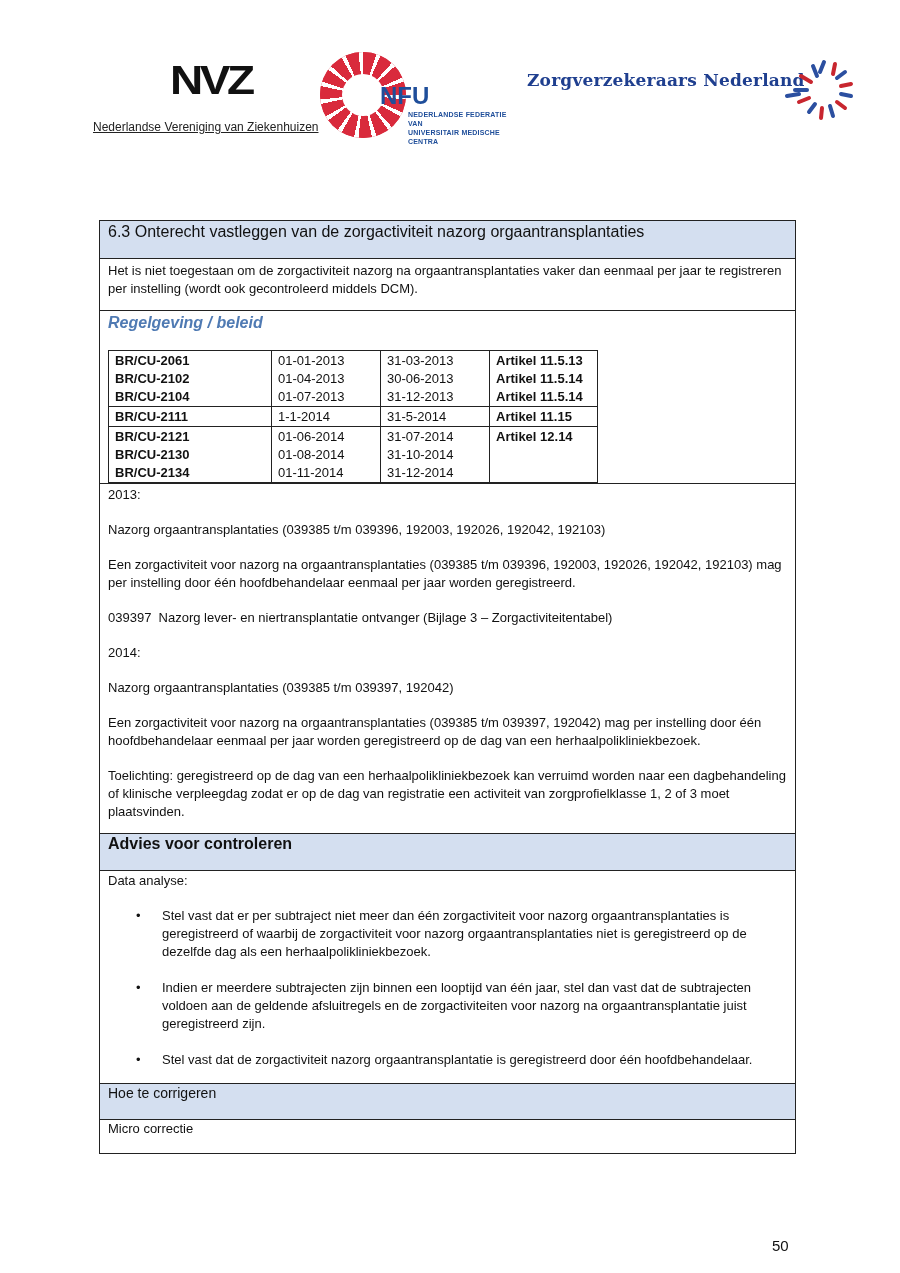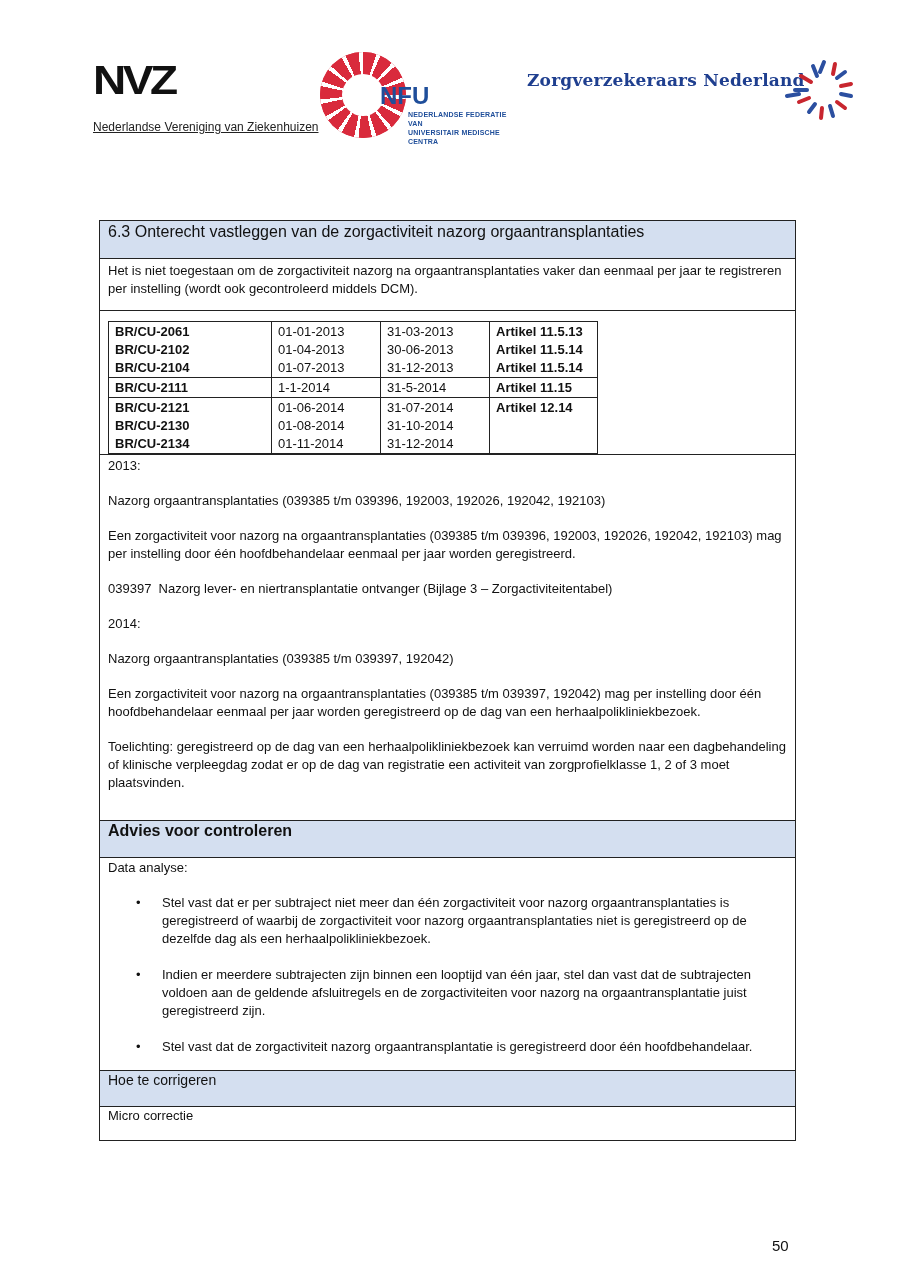--- a/index.html
+++ b/index.html
@@ -1,20 +1,20 @@
 <!DOCTYPE html>
 <html><head>
 <meta charset="utf-8">
 <style>
   html, body { margin:0; padding:0; background:#ffffff; }
   body { width:900px; height:1273px; position:relative; font-family:"Liberation Sans", sans-serif; color:#111; overflow:hidden; }
 
   
   .logos { position:absolute; top:50px; left:0; width:900px; height:90px; }
-  .nvz { position:absolute; left:93px; top:10px; }
+  .nvz { position:absolute; left:93px; top:10px;text-align:center; }
   .nvz-mark { font-family:"Liberation Sans", sans-serif; font-weight:bold; font-size:40px; letter-spacing:-3px; color:#111; line-height:1; transform:scaleX(1.15); transform-origin:left; display:inline-block; }
   .nvz-sub { font-size:12px; color:#222; margin-top:20px;text-decoration:underline; }
   .nfu { position:absolute; left:320px; top:0px; width:200px; height:90px; }
   .nfu-circle { position:absolute; left:0; top:2px; width:86px; height:86px; border-radius:50%; background:#d92a3c; overflow:hidden; }
   .nfu-circle .swirl { position:absolute; left:-10px; top:-10px; width:106px; height:106px; border-radius:50%;
       background: repeating-conic-gradient(#d92a3c 0deg 18deg, #ffffff 18deg 24deg); }
   .nfu-circle .hole { position:absolute; left:22px; top:22px; width:42px; height:42px; border-radius:50%; background:#fff; }
   .nfu-text { position:absolute; left:60px; top:32px; font-weight:bold; font-size:24px; color:#1f4e9a; }
   .nfu-sub { position:absolute; left:88px; top:60px; font-size:7px; line-height:9px; color:#1f4e9a; font-weight:bold; letter-spacing:0.2px; }
   .zn { position:absolute; left:527px; top:20px; font-family:"DejaVu Serif", serif; font-weight:bold; font-size:17px; color:#1f3f8f; letter-spacing:0.2px; }
@@ -30,21 +30,21 @@
   .reg-head { height:auto; border-bottom:none; }
   .reg-title { color:#4f7ab3; font-weight:bold; font-style:italic; font-size:16px; padding-top:3px; height:26px; }
   .rules { margin-left:0; border-collapse:collapse; font-size:13px; margin-top:10px; margin-bottom:0; }
   .rules td { border:1.5px solid #222; padding:1px 6px 0 6px; vertical-align:top; line-height:18px; }
   .rules .c1 { width:150px; font-weight:bold; }
   .rules .c2 { width:96px; }
   .rules .c3 { width:96px; }
   .rules .c4 { width:95px; font-weight:bold; }
   .reg-body { padding-top:2px; padding-bottom:12px; line-height:18px; border-top:1.5px solid #222; }
   .reg-body p { margin:0 0 17px 0; }
-  .reg-body p:last-child { margin-bottom:16px; }
+  .reg-body p:last-child { margin-bottom:0; }
   .advies-head { height:37px; font-weight:bold; font-size:16px; padding-top:1px; }
   .advies-body { padding-top:1px; padding-bottom:14px; line-height:18px; }
   .advies-body p { margin:0 0 17px 0; }
   .advies-body ul { margin:0; padding-left:54px; list-style:none; }
   .advies-body li { position:relative; margin-bottom:18px; }
   .advies-body li:last-child { margin-bottom:0; }
   .bullet { position:absolute; left:-26px; top:0; }
   .corr-head { height:36px; font-weight:normal; font-size:14px; padding-top:1px; }
   .corr-body { height:33px; padding-top:1px; }
 
@@ -88,20 +88,21 @@
       <path d="M2 40 l12 -2" stroke="#2b4fa0"></path>
     </g>
   </svg>
 </div>
 
 <div class="box">
   <div class="row band title">6.3 Onterecht vastleggen van de zorgactiviteit nazorg orgaantransplantaties</div>
   <div class="row intro">Het is niet toegestaan om de zorgactiviteit nazorg na orgaantransplantaties vaker dan eenmaal per jaar te registreren per instelling (wordt ook gecontroleerd middels DCM).</div>
 
   <div class="row reg-head">
+    <div class="reg-title">Regelgeving / beleid</div>
     <table class="rules">
       <tbody>
           <tr>
         <td class="c1">
           <div>BR/CU-2061</div>
           <div>BR/CU-2102</div>
           <div>BR/CU-2104</div>
         </td>
         <td class="c2">
           <div>01-01-2013</div>

